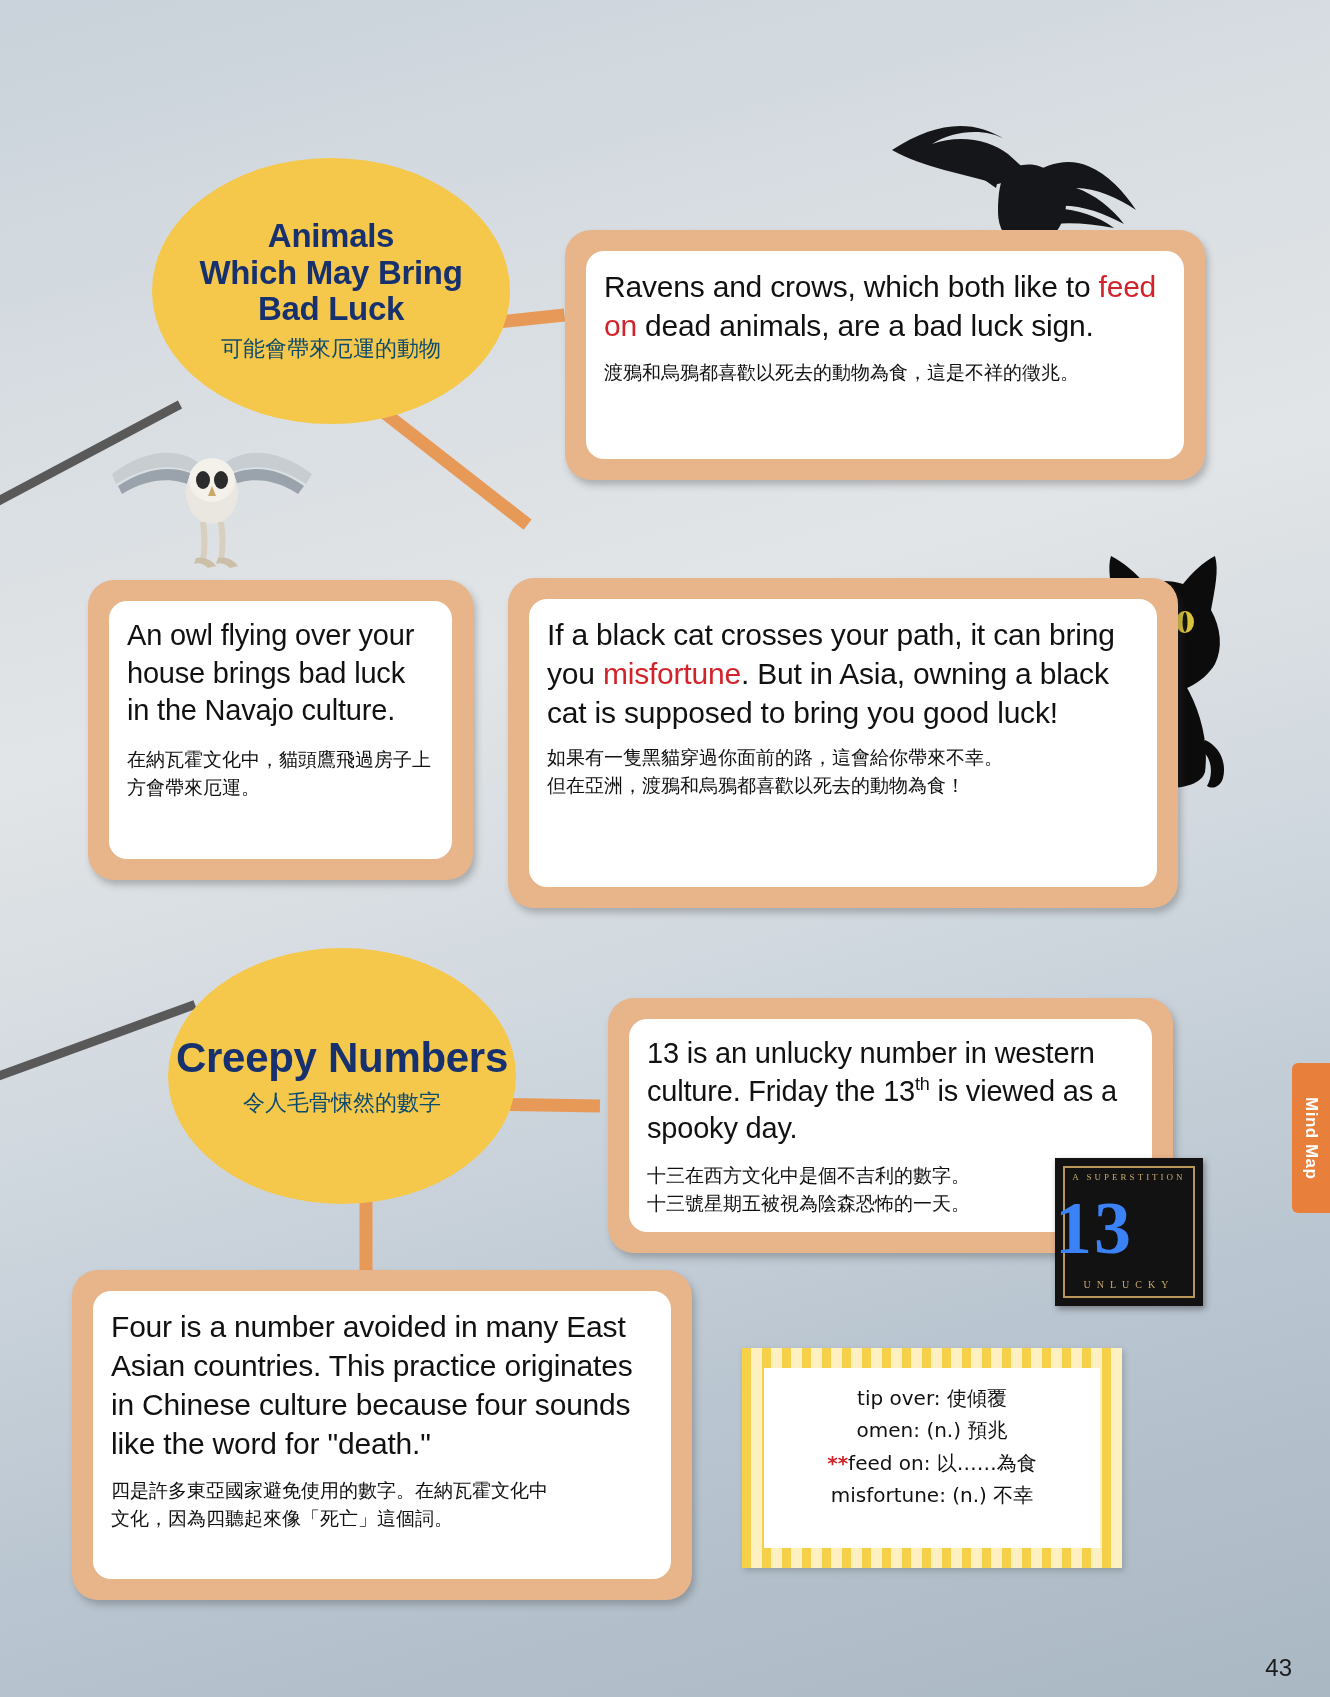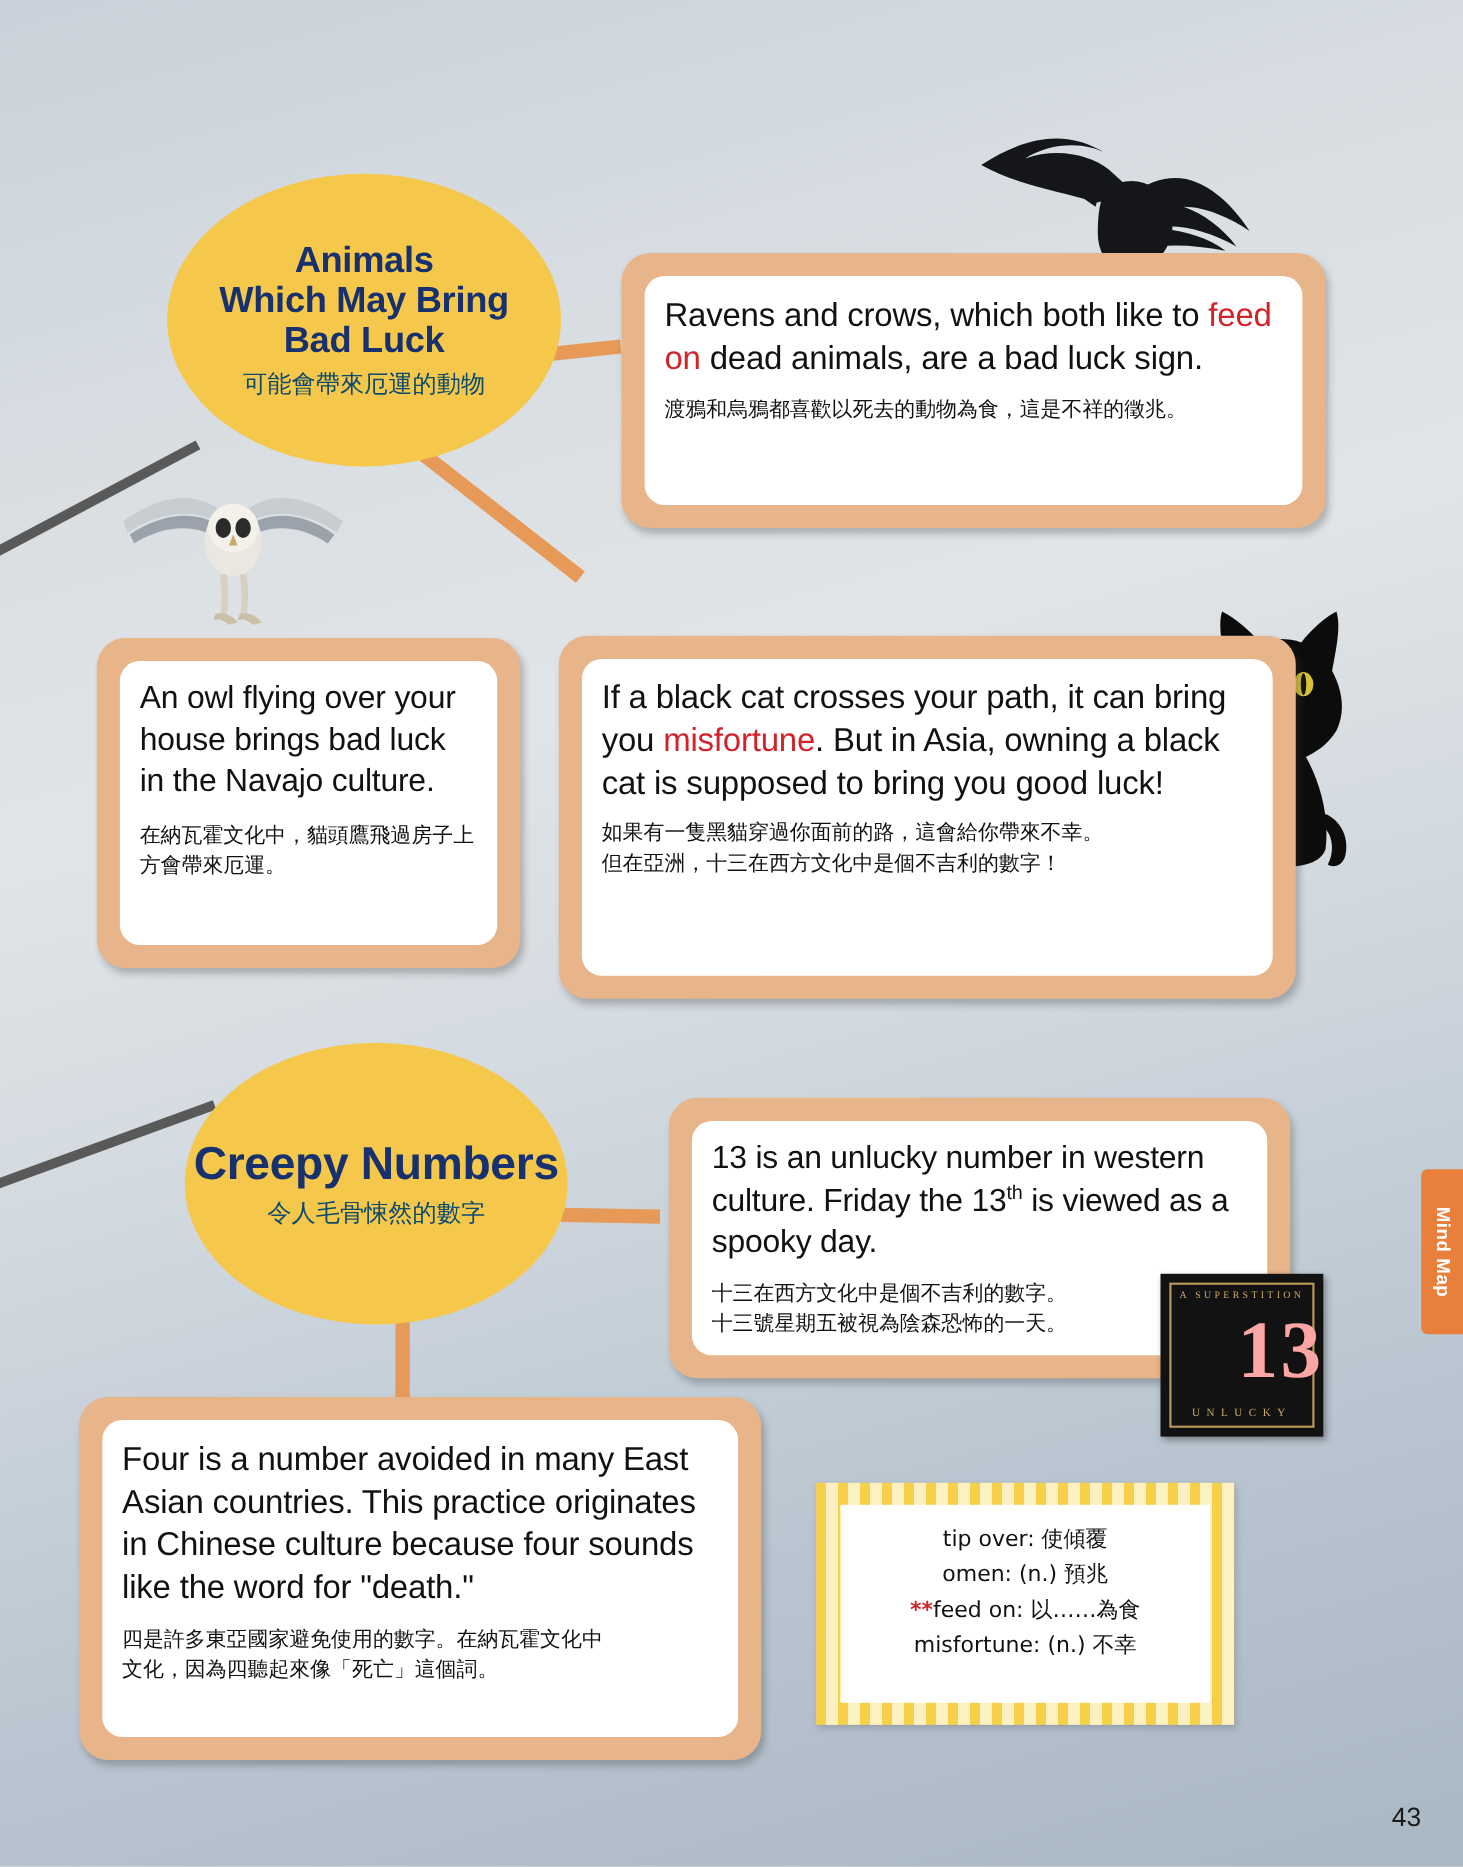--- a/index.html
+++ b/index.html
@@ -181,42 +181,42 @@
     top: 14px; left: 0; width: 100%;
     text-align: center;
     color: #c9a86a;
     font-size: 9px;
     letter-spacing: 3px;
     font-family: "Liberation Serif", serif;
   }
   #pic-13 .p13-num {
     position: absolute;
     top: 28px; left: 0; width: 100%;
-    text-align: right;
-    color: #fca5a5;
+    text-align: left;
+    color: #3b82f6;
     font-size: 74px;
     font-weight: bold;
     font-family: "Liberation Serif", serif;
     letter-spacing: 2px;
   }
   #pic-13 .p13-bot {
     position: absolute;
     bottom: 16px; left: 0; width: 100%;
     text-align: center;
     color: #c9a86a;
     font-size: 10px;
     letter-spacing: 6px;
     font-family: "Liberation Serif", serif;
   }
 
   
   #page-number {
     position: absolute;
     right: 38px;
-    bottom: 30px;
+    bottom: 15px;
     font-size: 24px;
     color: #1b1b1b;
     font-family: "Liberation Sans", sans-serif;
   }
 
   
   .animal { position: absolute; }
 </style>
 </head>
 <body>
@@ -307,21 +307,21 @@
     </div>
   </div>
 
   <div class="card" style="left:508px; top:578px; width:670px; height:330px;">
     <div class="card-inner">
       <div class="en-text" style="font-size:30px;">
         <span>If a black cat crosses your path, it can bring you </span><span class="hl">misfortune</span><span>.
 But in Asia, owning a black cat is supposed to bring you good luck!</span>
       </div>
       <div class="zh-text" style="font-size:19px; margin-top:12px;">如果有一隻黑貓穿過你面前的路，這會給你帶來不幸。</div>
-      <div class="zh-text" style="font-size:19px;">但在亞洲，十三在西方文化中是個不吉利的數字！</div>
+      <div class="zh-text" style="font-size:19px;">但在亞洲，渡鴉和烏鴉都喜歡以死去的動物為食！</div>
     </div>
   </div>
 
   <div class="card" style="left:608px; top:998px; width:565px; height:255px;">
     <div class="card-inner">
       <div class="en-text" style="font-size:29px;">
         <span>13 is an unlucky number in western culture. Friday the 13</span><sup>th</sup><span> is viewed as a spooky day.</span>
       </div>
       <div class="zh-text" style="font-size:19px; margin-top:14px;">十三在西方文化中是個不吉利的數字。</div>
       <div class="zh-text" style="font-size:19px;">十三號星期五被視為陰森恐怖的一天。</div>

